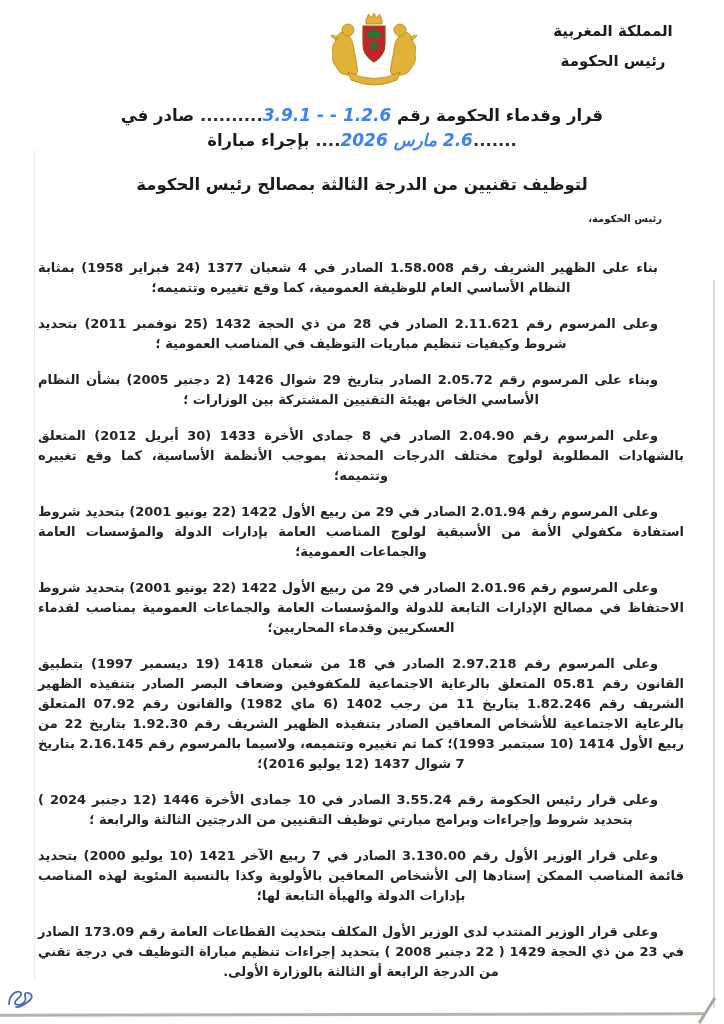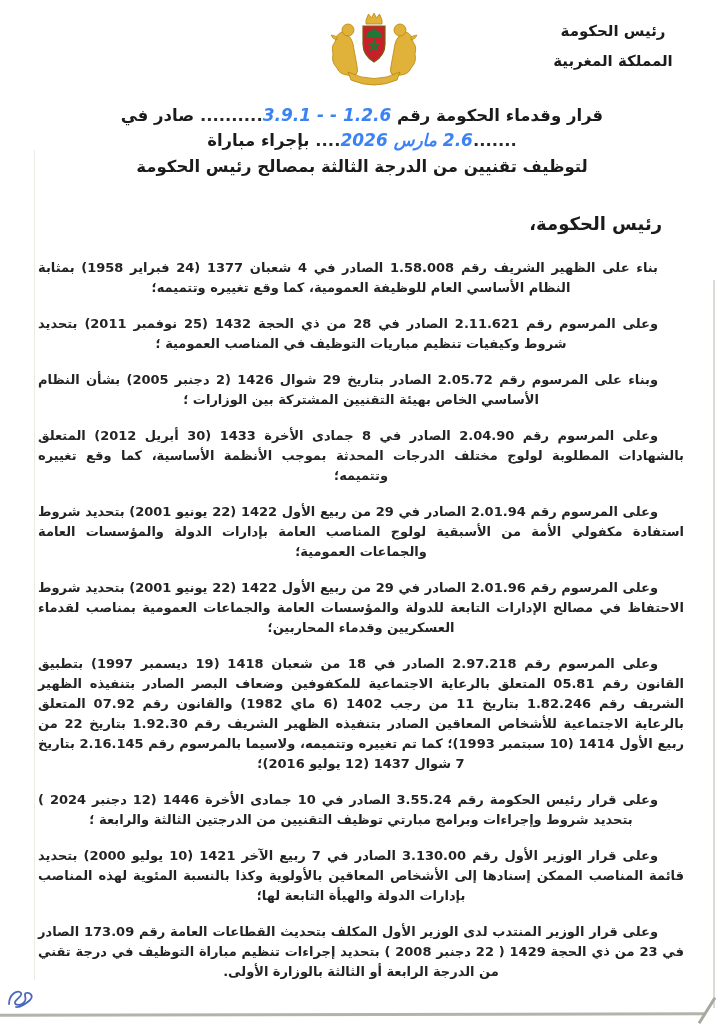--- a/index.html
+++ b/index.html
@@ -37,37 +37,37 @@
     position: absolute;
     top: 103px;
     left: 36px;
     right: 36px;
     text-align: center;
     font-weight: bold;
     font-size: 16.5px;
     color: #1b1b1b;
     line-height: 24px;
   }
-  .title-line2 { margin-top: 2px; }
+  .title-line2 { margin-top: 20px; }
   .dots { letter-spacing: 1px; font-weight: bold; color: #2a2a2a; }
   .hw {
     color: #3b82f6;
     font-style: italic;
     font-weight: 600;
     font-size: 17px;
     letter-spacing: 1px;
     white-space: nowrap;
   }
   
   .salutation {
     position: absolute;
     top: 213px;
     right: 62px;
     font-weight: bold;
-    font-size: 18px;
+    font-size: 10px;
     color: #1b1b1b;
   }
   
   .body-block {
     position: absolute;
     top: 242px;
     right: 40px;
     left: 38px;
   }
   .body-block p {
@@ -122,22 +122,22 @@
     width: 34px;
     height: 28px;
   }
 </style>
 </head>
 <body>
 
 <div class="page">
 
   <div class="header-text">
+    <div>المملكة المغربية</div>
     <div>رئيس الحكومة</div>
-    <div>المملكة المغربية</div>
   </div>
 
   <svg class="emblem" viewBox="0 0 92 80" xmlns="http://www.w3.org/2000/svg">
 
     <path d="M14,22 q-6,2 -7,10 q-4,4 -2,12 q-2,8 4,14 q2,6 10,7 l8,1 q4,-4 2,-10 l-4,-22 q-2,-9 -11,-12 z" fill="#e0b23a" stroke="#b8860b" stroke-width="0.8"></path>
     <circle cx="20" cy="20" r="6" fill="#e0b23a" stroke="#b8860b" stroke-width="0.8"></circle>
     <path d="M9,30 q-5,-1 -6,-5 q3,0 6,2 z" fill="#e0b23a" stroke="#b8860b" stroke-width="0.6"></path>
 
     <path d="M78,22 q6,2 7,10 q4,4 2,12 q2,8 -4,14 q-2,6 -10,7 l-8,1 q-4,-4 -2,-10 l4,-22 q2,-9 11,-12 z" fill="#e0b23a" stroke="#b8860b" stroke-width="0.8"></path>
     <circle cx="72" cy="20" r="6" fill="#e0b23a" stroke="#b8860b" stroke-width="0.8"></circle>

